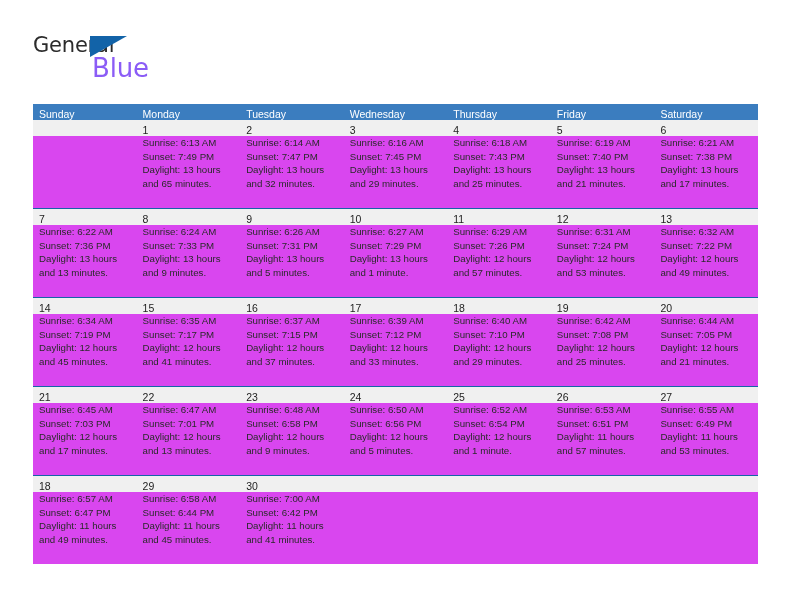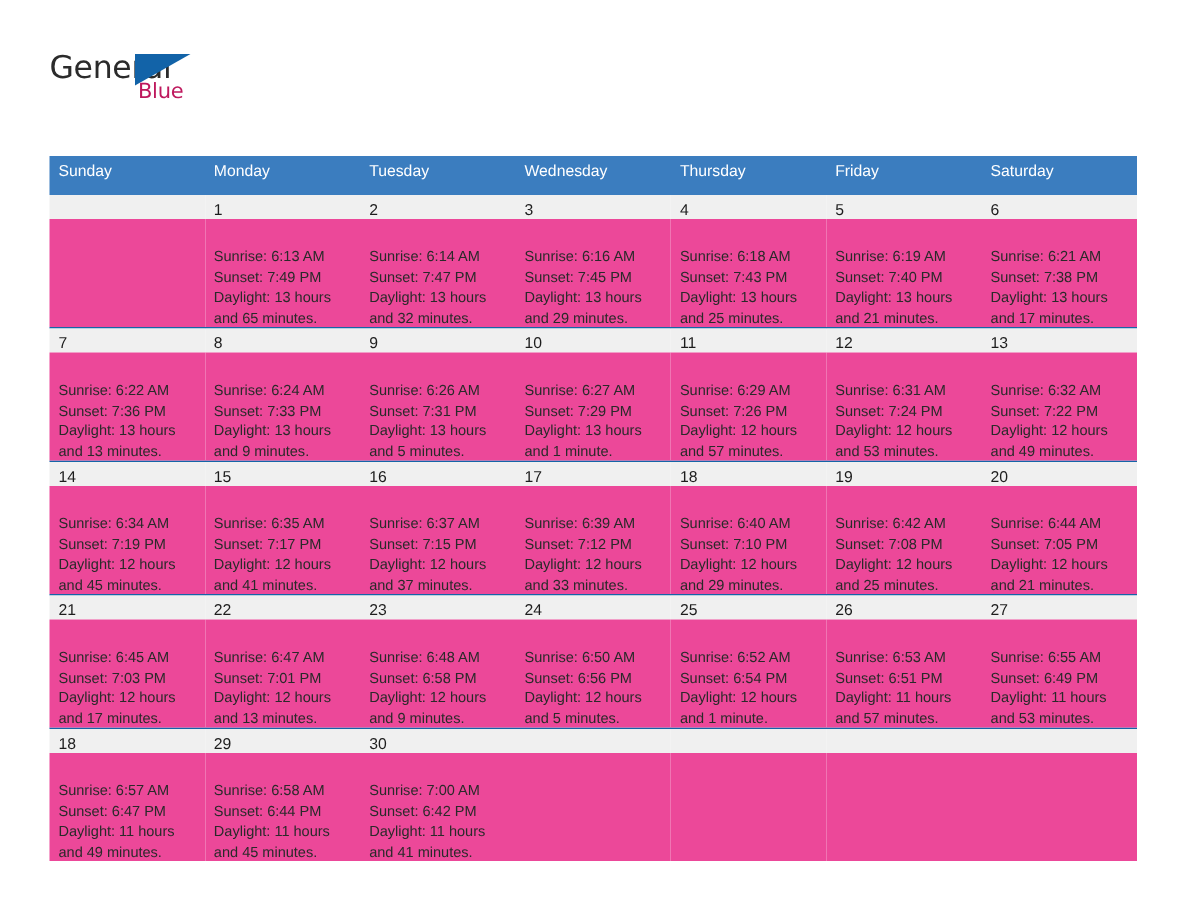--- a/index.html
+++ b/index.html
@@ -42,23 +42,23 @@
     top: 0;
     font-size: 21px;
     letter-spacing: -0.2px;
     color: #2b2b2b;
     font-family: "DejaVu Sans", sans-serif;
   }
   .logo-blue {
     position: absolute;
     left: 59px;
     top: 20px;
-    font-size: 14px;
+    font-size: 26px;
     letter-spacing: -0.2px;
-    color: #be185d;
+    color: #8b5cf6;
     font-family: "DejaVu Sans", sans-serif;
   }
   .logo-triangle {
     position: absolute;
     left: 57px;
     top: 3px;
     width: 0;
     height: 0;
     border-left: 37px solid #1263a8;
     border-bottom: 21px solid transparent;
@@ -90,21 +90,21 @@
   .calendar {
     position: absolute;
     left: 33px;
     top: 104px;
     width: 725px;
   }
   .dow-row {
     display: flex;
     width: 725px;
     background: #3b7dbf;
-    height: 26px;
+    height: 16px;
   }
   .dow {
     flex: 0 0 103.57px;
     width: 103.57px;
     box-sizing: border-box;
     color: #ffffff;
     font-size: 10.5px;
     line-height: 20px;
     padding-left: 6px;
     white-space: nowrap;
@@ -135,22 +135,22 @@
     background: #f0f0f0;
     padding-top: 0;
   }
   .daynum {
     font-size: 10.5px;
     line-height: 16px;
     color: #1d1d1d;
   }
   .detail-row .cell {
     height: 72px;
-    background: #ec4899;
-    padding-top: 19px;
+    background: #d946ef;
+    padding-top: 0;
   }
   .det {
     font-size: 9.7px;
     line-height: 13.6px;
     color: #2a2a2a;
     white-space: nowrap;
   }
 </style>
 </head>
 <body>

